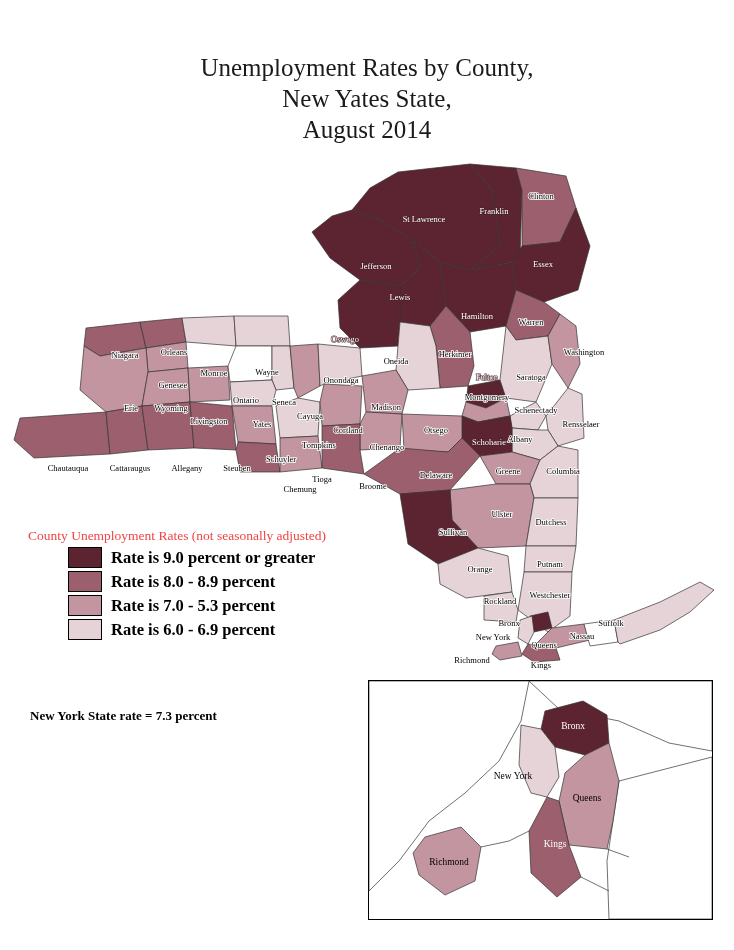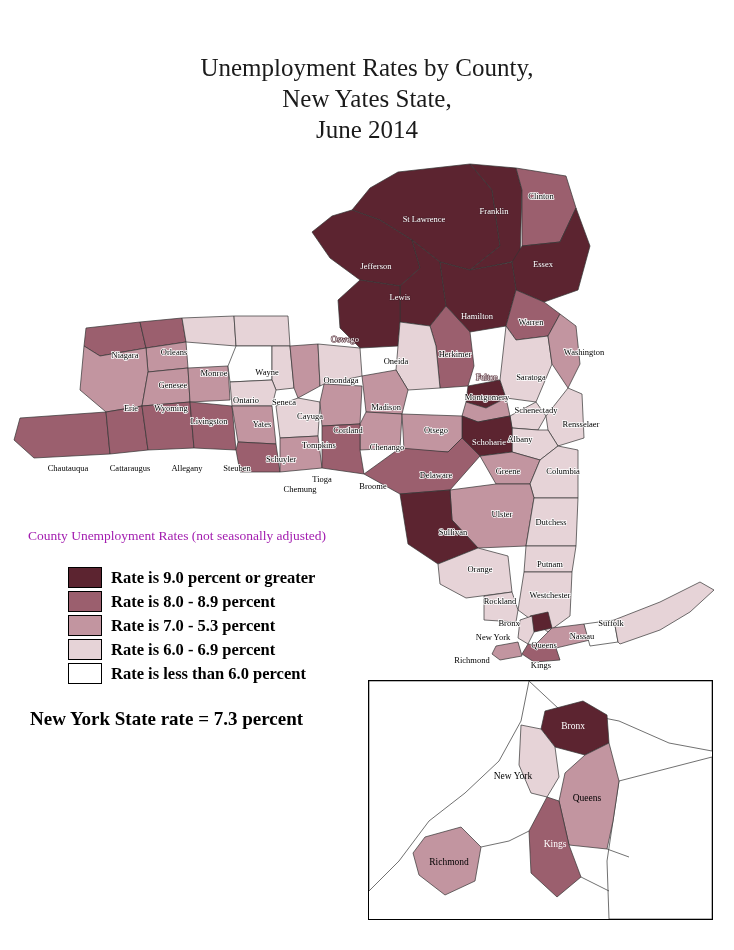--- a/index.html
+++ b/index.html
@@ -62,22 +62,22 @@
 
   .legend {
     position: absolute;
     left: 28px;
     top: 528px;
     width: 400px;
   }
   .legend-title {
     font-family: "Liberation Serif", serif;
     font-size: 13.5px;
-    color: #a21caf;
-    margin-bottom: 23px;
+    color: #ef4444;
+    margin-bottom: 3px;
   }
   .legend-row {
     display: flex;
     align-items: center;
     margin-bottom: 3px;
     padding-left: 40px;
   }
   .swatch {
     width: 32px;
     height: 19px;
@@ -91,21 +91,21 @@
     font-size: 16.5px;
     color: #000000;
     white-space: nowrap;
   }
   .state-rate {
     position: absolute;
     left: 30px;
     top: 708px;
     font-family: "Liberation Serif", serif;
     font-weight: bold;
-    font-size: 19px;
+    font-size: 13px;
     color: #000000;
   }
 
   .inset {
     position: absolute;
     left: 368px;
     top: 680px;
     width: 345px;
     height: 240px;
     border: 1.2px solid #000000;
@@ -124,21 +124,21 @@
   .inset-label.white-text { fill: #ffffff; }
 </style>
 </head>
 <body>
 
 <div id="page">
 
   <div class="title-block">
     <span class="title-line">Unemployment Rates by County,</span>
     <span class="title-line">New Yates State,</span>
-    <span class="title-line">June 2014</span>
+    <span class="title-line">August 2014</span>
   </div>
 
   <div class="map-area">
     <svg width="734" height="540" viewBox="0 0 734 540" xmlns="http://www.w3.org/2000/svg">
       <defs>
         <style>
           .cpoly { stroke: #333333; stroke-width: 0.7; }
           .c9 { fill: #5c2430; }
           .c8 { fill: #9b5f6e; }
           .c7 { fill: #c295a0; }
@@ -290,24 +290,20 @@
       <div class="legend-label">Rate is 8.0 - 8.9 percent</div>
     </div>
     <div class="legend-row">
       <div class="swatch" style="background:#c295a0"></div>
       <div class="legend-label">Rate is 7.0 - 5.3 percent</div>
     </div>
     <div class="legend-row">
       <div class="swatch" style="background:#e6d3d7"></div>
       <div class="legend-label">Rate is 6.0 - 6.9 percent</div>
     </div>
-    <div class="legend-row">
-      <div class="swatch" style="background:#ffffff"></div>
-      <div class="legend-label">Rate is less than 6.0 percent</div>
-    </div>
   </div>
 
   <div class="state-rate">New York State rate = 7.3 percent</div>
 
   <div class="inset">
     <svg width="343" height="238" viewBox="0 0 343 238" xmlns="http://www.w3.org/2000/svg">
       <defs>
         <style>
           .ipoly { stroke: #333333; stroke-width: 0.7; }
           .i9 { fill: #5c2430; }

